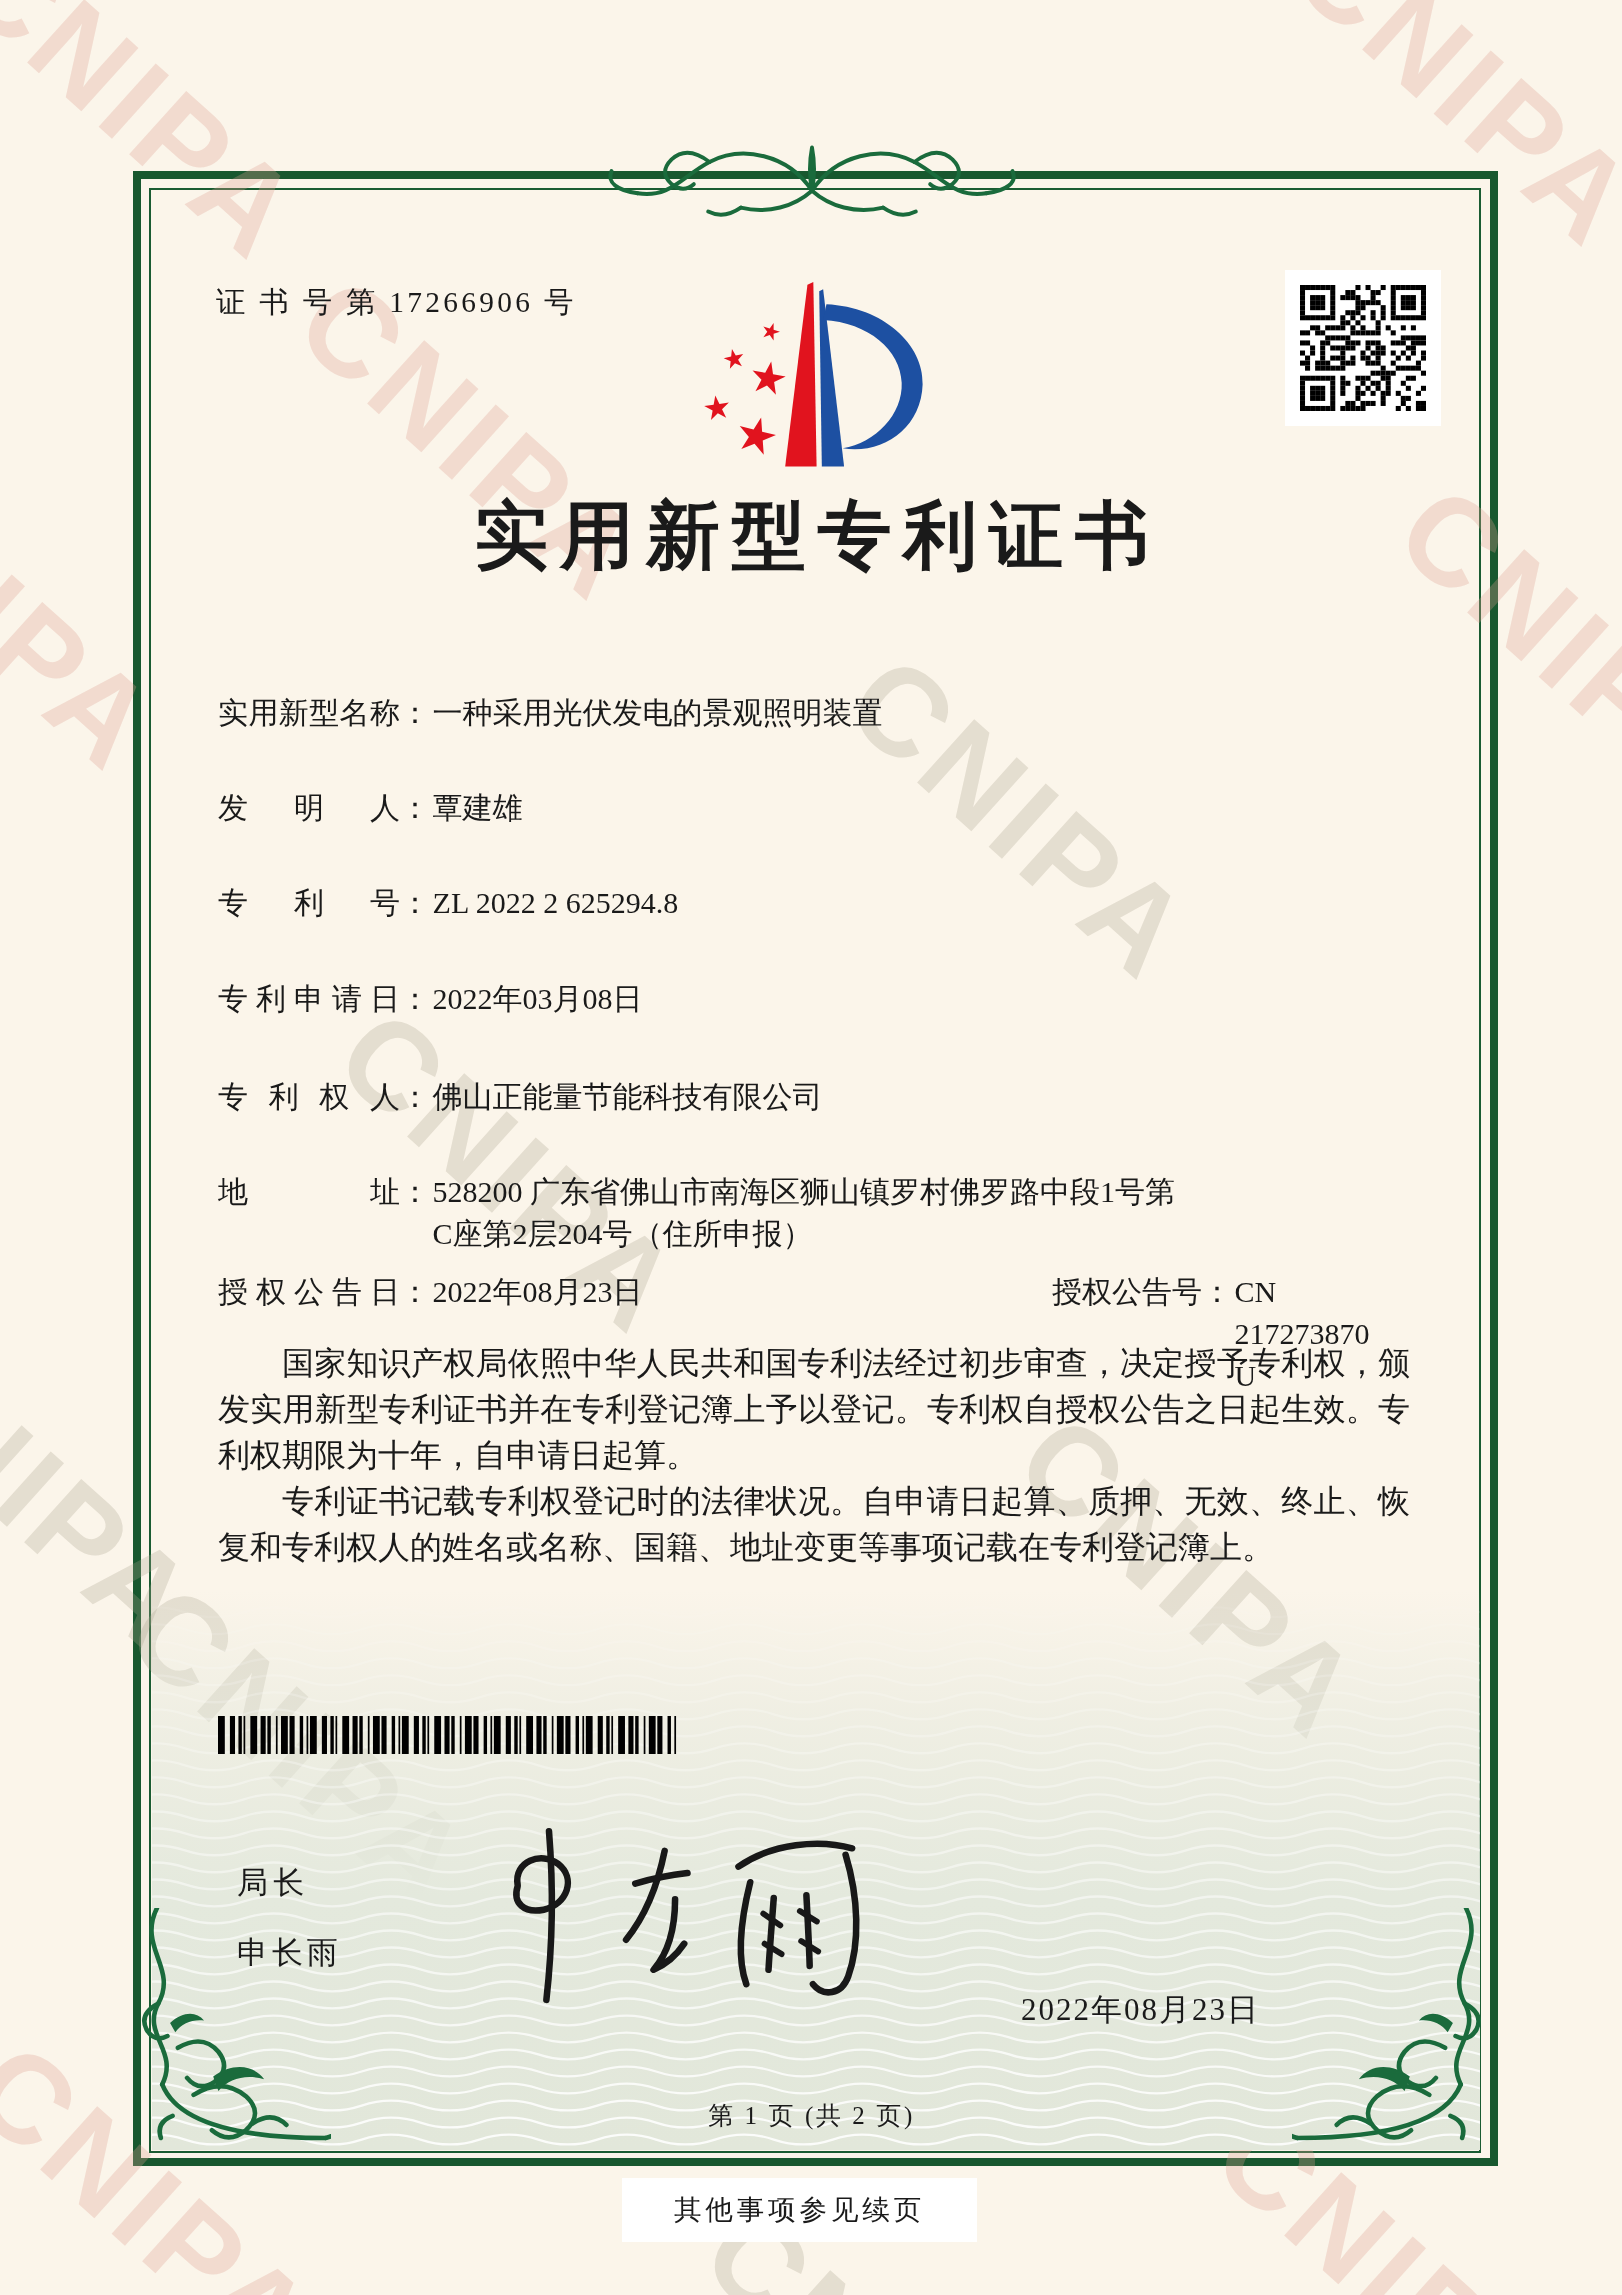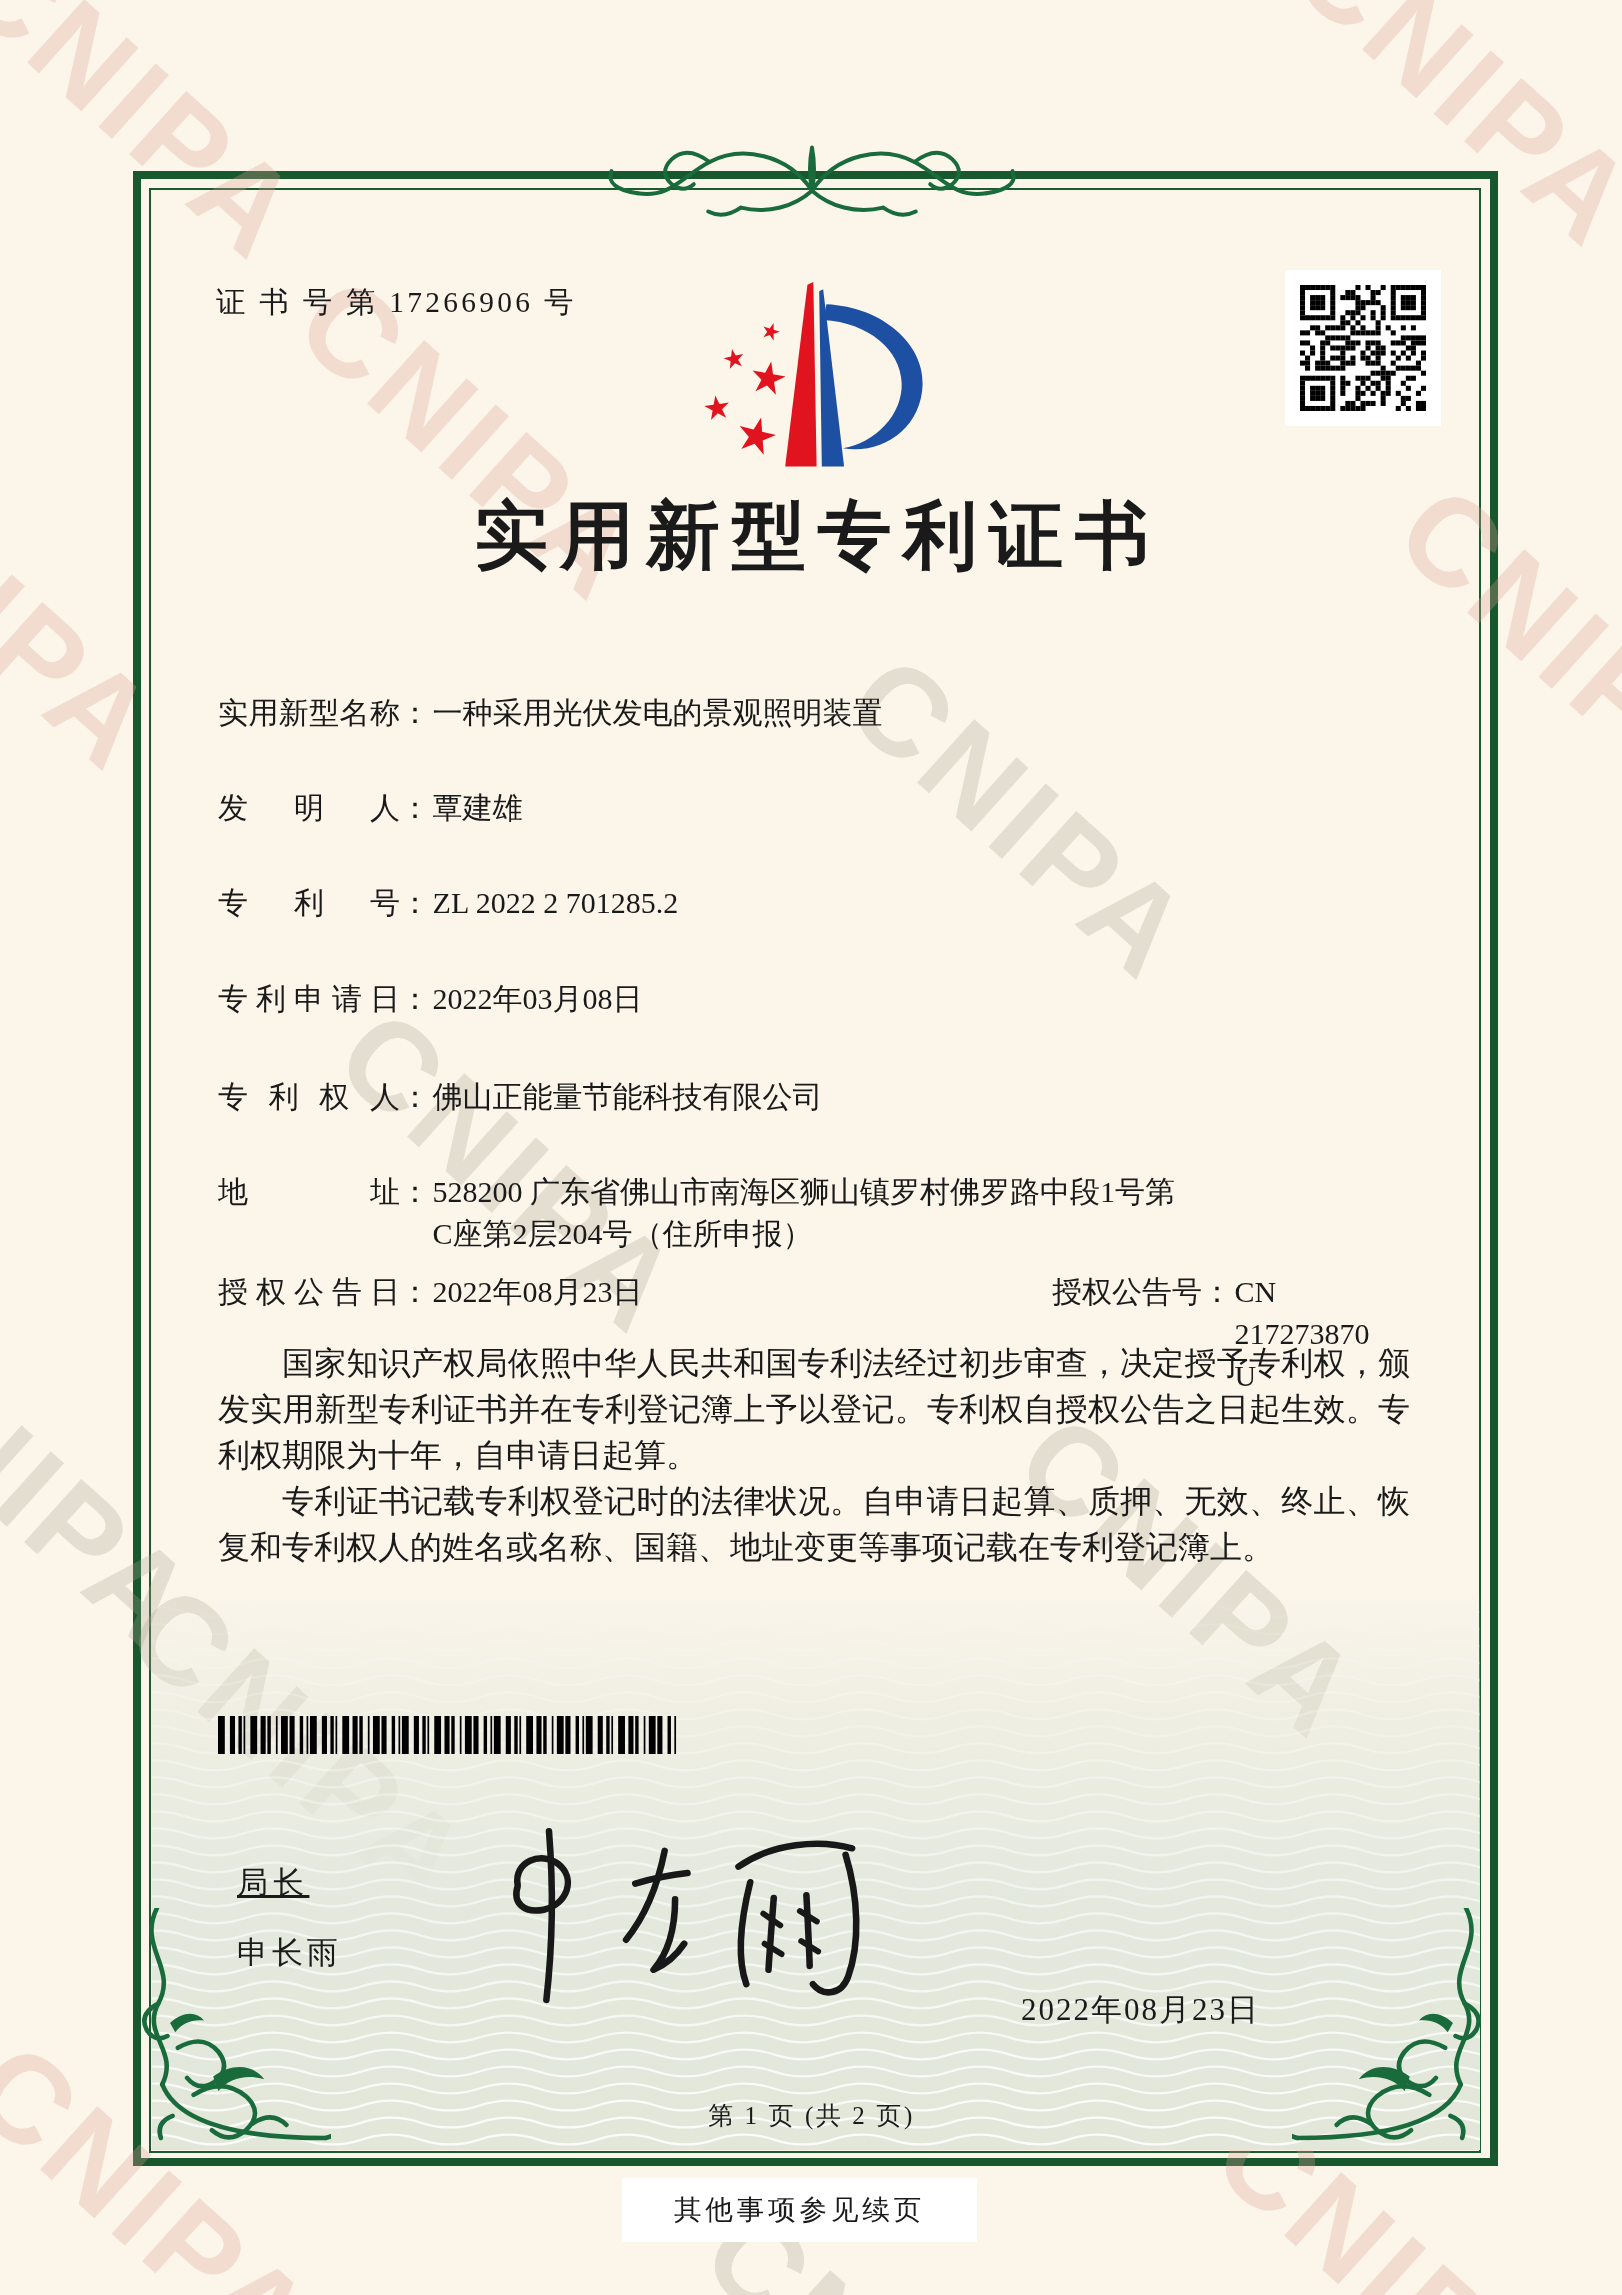--- a/index.html
+++ b/index.html
@@ -35,21 +35,21 @@
   .field-label{display:inline-flex;justify-content:space-between;width:182px;}
   .field-colon{margin:0 2.6px 0 0;}
   .field-value{white-space:pre-line;max-width:1008px;}
   .grant2{position:absolute;left:834px;top:0;display:flex;}
   
   .body-text{left:218px;top:1340px;width:1192px;font-size:32px;line-height:46px;
              text-align:justify;z-index:3;}
   .body-text p{margin:0;text-indent:2em;}
   
   .barcode{left:218px;top:1716px;width:465px;height:38px;z-index:3;}
-  .signer-title{left:237px;top:1862px;font-size:31px;letter-spacing:5.2px;z-index:3;text-decoration:underline;}
+  .signer-title{left:237px;top:1862px;font-size:31px;letter-spacing:5.2px;z-index:3;}
   .signer-name{left:237px;top:1932px;font-size:31px;letter-spacing:3.9px;z-index:3;}
   .signature{left:478px;top:1813px;width:419px;height:196px;z-index:3;}
   .grant-date{left:1021px;top:1989px;font-size:31px;letter-spacing:2px;z-index:3;}
   .page-indicator{left:0;right:0;top:2099px;text-align:center;font-size:25px;letter-spacing:2.6px;z-index:3;}
   .cont-note{left:622px;top:2178px;width:355px;height:64px;background:#ffffff;z-index:3;
              text-align:center;line-height:64px;font-size:27.5px;letter-spacing:3.9px;}
   
   .orn{z-index:4;pointer-events:none;}
 </style>
 </head>
@@ -463,21 +463,21 @@
       <span class="field-colon">：</span>
       <span class="field-value">覃建雄</span>
     </div>
     <div class="field-row" style="top: 882px;">
       <span class="field-label">
         <span>专</span>
         <span>利</span>
         <span>号</span>
       </span>
       <span class="field-colon">：</span>
-      <span class="field-value">ZL 2022 2 701285.2</span>
+      <span class="field-value">ZL 2022 2 625294.8</span>
     </div>
     <div class="field-row" style="top: 978px;">
       <span class="field-label">
         <span>专</span>
         <span>利</span>
         <span>申</span>
         <span>请</span>
         <span>日</span>
       </span>
       <span class="field-colon">：</span>

